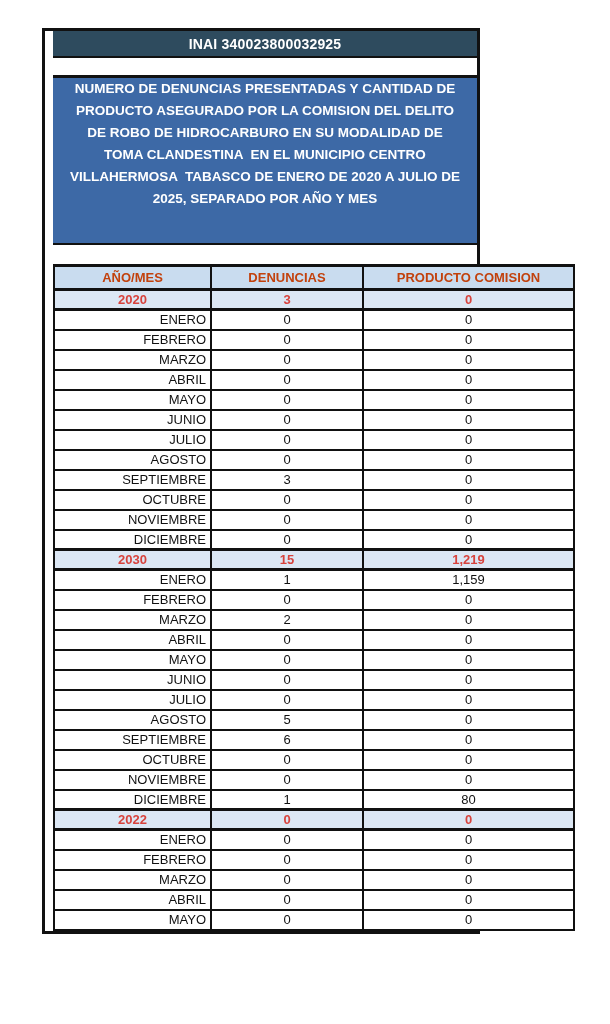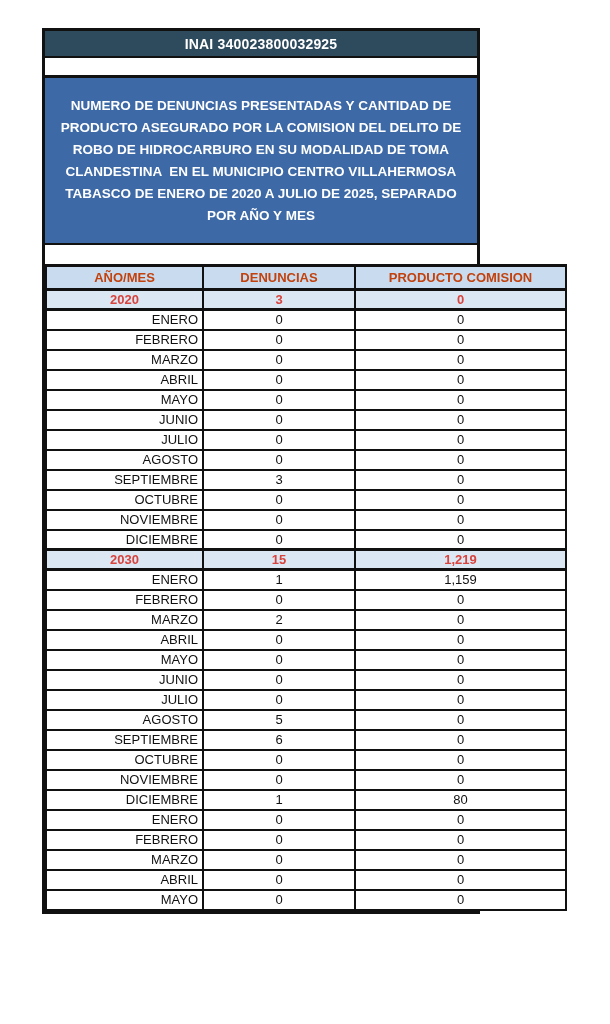--- a/index.html
+++ b/index.html
@@ -18,20 +18,21 @@
     font-family:"Liberation Sans", sans-serif;
     position:relative;
     overflow:hidden;
   }
   .doc{
     position:absolute;
     left:42px;top:28px;
     width:438px;
     border:3px solid var(--line);
     background:#fff;
+    padding-left:8px;
   }
   .inai-band{
     height:27px;
     background:var(--dark-band);
     border-bottom:2px solid var(--line);
     display:flex;align-items:center;justify-content:center;
   }
   .inai-band span{
     color:#ffffff;
     font-weight:bold;
@@ -40,21 +41,21 @@
   }
   .spacer-row{
     height:20px;
     background:#ffffff;
     border-bottom:3px solid var(--line);
   }
   .title-block{
     height:167px;
     background:var(--title-blue);
     border-bottom:2px solid var(--line);
-    display:flex;align-items:center;justify-content:center;
+    display:flex;align-items:flex-start;justify-content:center;
     padding:0 15px;
   }
   .title-block p{
     margin:0;
     color:#ffffff;
     font-weight:bold;
     font-size:13.5px;
     line-height:22px;
     text-align:center;
     white-space:pre-wrap;
@@ -258,20 +259,25 @@
         <tr class="month">
           <td>NOVIEMBRE</td>
           <td>0</td>
           <td>0</td>
         </tr>
         <tr class="month">
           <td>DICIEMBRE</td>
           <td>1</td>
           <td>80</td>
         </tr>
+        <tr class="year">
+          <td>2022</td>
+          <td>0</td>
+          <td>0</td>
+        </tr>
         <tr class="month">
           <td>ENERO</td>
           <td>0</td>
           <td>0</td>
         </tr>
         <tr class="month">
           <td>FEBRERO</td>
           <td>0</td>
           <td>0</td>
         </tr>

